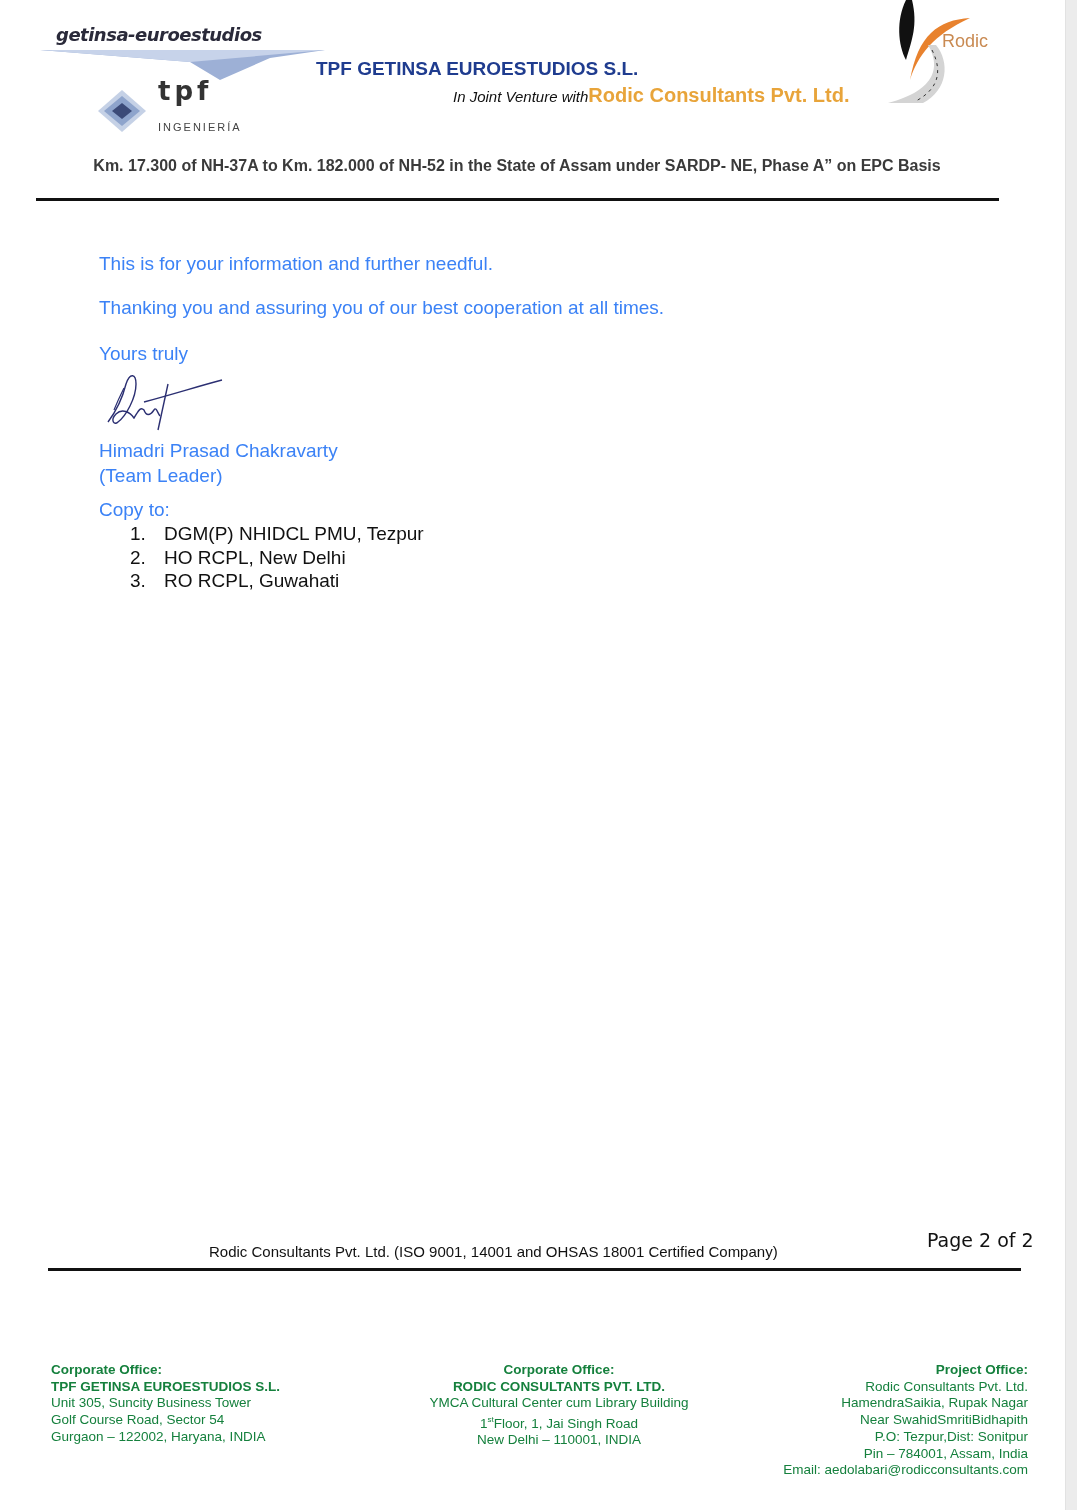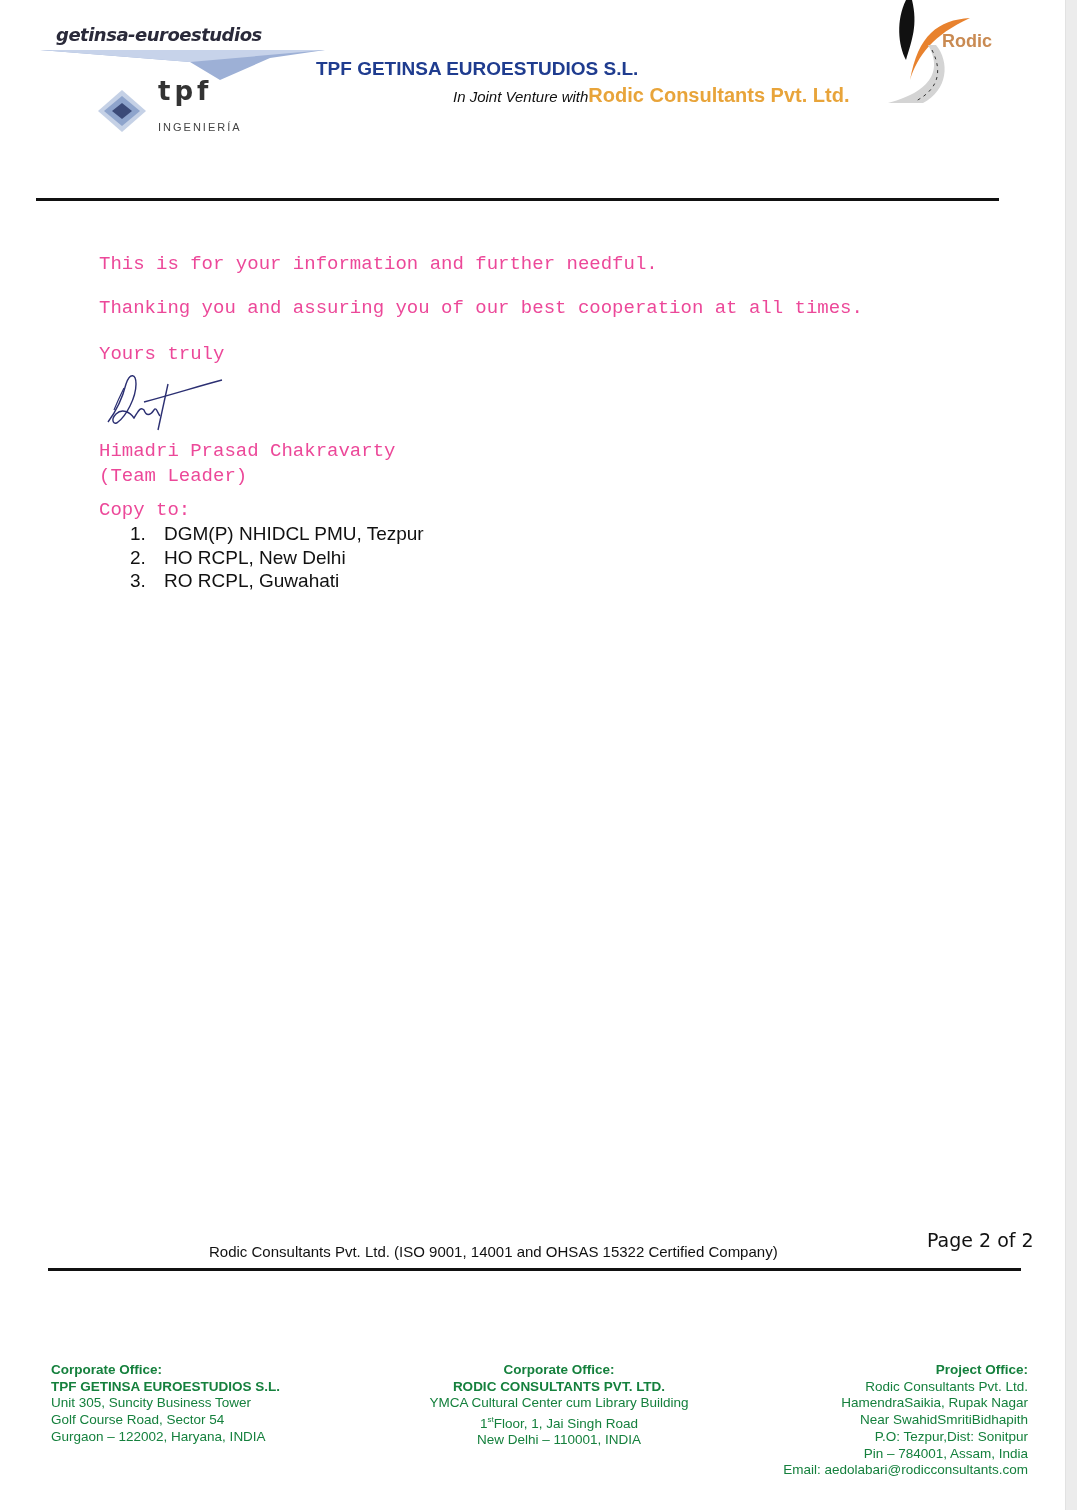--- a/index.html
+++ b/index.html
@@ -26,29 +26,29 @@
   .jv-prefix { font-size: 15px; font-style: italic; color: #111; }
   .jv-company { font-size: 20px; font-weight: bold; color: #e8a43a; }
   .tpf-word {
     left: 158px; top: 76px; font-size: 26px; color: #333; letter-spacing: 4px;
     font-family: "DejaVu Sans", sans-serif; font-weight: 700;
   }
   .ingenieria {
     left: 158px; top: 121px; font-size: 11px; color: #444; letter-spacing: 2px;
   }
   .rodic-word {
-    left: 942px; top: 31px; font-size: 18px; font-weight: bold; color: #c98a52; text-align: right;
+    left: 942px; top: 31px; font-size: 18px; font-weight: normal; color: #c98a52; text-align: right;
   }
   .project-title {
     left: 36px; width: 962px; top: 155px; text-align: center;
     font-size: 16px; font-weight: bold; color: #3a3a3a; line-height: 21px;
   }
   .rule-top { left: 36px; top: 198px; width: 963px; height: 3px; background: #111; }
   
-  .body-text { left: 99px; font-size: 19px; color: #ec4899; font-family: Liberation Mono, monospace; }
+  .body-text { left: 99px; font-size: 19px; color: #3b82f6; }
   .copy-list { left: 130px; top: 522px; font-size: 19px; line-height: 23.5px; }
   .copy-item { display: flex; }
   .copy-num { width: 34px; }
   
   .cert-line { left: 209px; top: 1243px; font-size: 15px; color: #111; }
   .page-num { left: 927px; top: 1229px; font-size: 19px; color: #111; font-family: "DejaVu Sans", sans-serif; }
   .rule-bottom { left: 48px; top: 1268px; width: 973px; height: 3px; background: #111; }
   .office { top: 1362px; font-size: 13.5px; line-height: 16.7px; color: #15803d; }
   .office .b { font-weight: bold; }
   .office-left { left: 51px; text-align: left; }
@@ -82,20 +82,21 @@
 
 <svg class="abs" style="left:888px;top:0px" width="90" height="104">
   <path d="M18,0 C8,20 10,45 18,60 C24,40 30,25 24,0 Z" fill="#111"></path>
   <path d="M82,18 C50,20 30,35 22,80 C30,55 45,35 82,18 Z" fill="#e8822e"></path>
   <path d="M40,45 C52,65 50,90 0,103 L35,103 C60,90 62,62 48,45 Z" fill="#d4d4d4"></path>
   <path d="M44,50 C54,70 52,88 28,101" stroke="#333" stroke-width="1" stroke-dasharray="3,4" fill="none"></path>
 </svg>
 <div class="abs rodic-word">Rodic</div>
 
 <div class="abs project-title">
+  <div>Km. 17.300 of NH-37A to Km. 182.000 of NH-52 in the State of Assam under SARDP- NE, Phase A” on EPC Basis</div>
 </div>
 <div class="abs rule-top"></div>
 
 <div class="abs body-text" style="top:253px">This is for your information and further needful.</div>
 <div class="abs body-text" style="top:297px">Thanking you and assuring you of our best cooperation at all times.</div>
 <div class="abs body-text" style="top:343px">Yours truly</div>
 
 <svg class="abs" style="left:104px;top:370px" width="122" height="62">
   <path d="M4,52 C10,44 18,30 22,14 C26,2 32,4 32,14 C32,28 22,46 14,52 C10,56 6,50 12,44 C18,38 26,42 30,48 C34,42 36,36 40,40 C42,46 46,46 50,40 C52,36 54,44 56,46" stroke="#2b2f72" stroke-width="1.4" fill="none"></path>
   <path d="M64,14 L54,60" stroke="#2b2f72" stroke-width="1.4" fill="none"></path>
@@ -116,21 +117,21 @@
     <span class="copy-num">2.</span>
     <span>HO RCPL, New Delhi</span>
   </div>
   <div class="copy-item">
     <span class="copy-num">3.</span>
     <span>RO RCPL, Guwahati</span>
   </div>
 </div>
 
 <div class="abs page-num">Page 2 of 2</div>
-<div class="abs cert-line">Rodic Consultants Pvt. Ltd. (ISO 9001, 14001 and OHSAS 15322 Certified Company)</div>
+<div class="abs cert-line">Rodic Consultants Pvt. Ltd. (ISO 9001, 14001 and OHSAS 18001 Certified Company)</div>
 <div class="abs rule-bottom"></div>
 
 <div class="abs office office-left">
   <div class="b">Corporate Office:</div>
   <div class="b">TPF GETINSA EUROESTUDIOS S.L.</div>
   <div>Unit 305, Suncity Business Tower</div>
   <div>Golf Course Road, Sector 54</div>
   <div>Gurgaon – 122002, Haryana, INDIA</div>
 </div>
 

